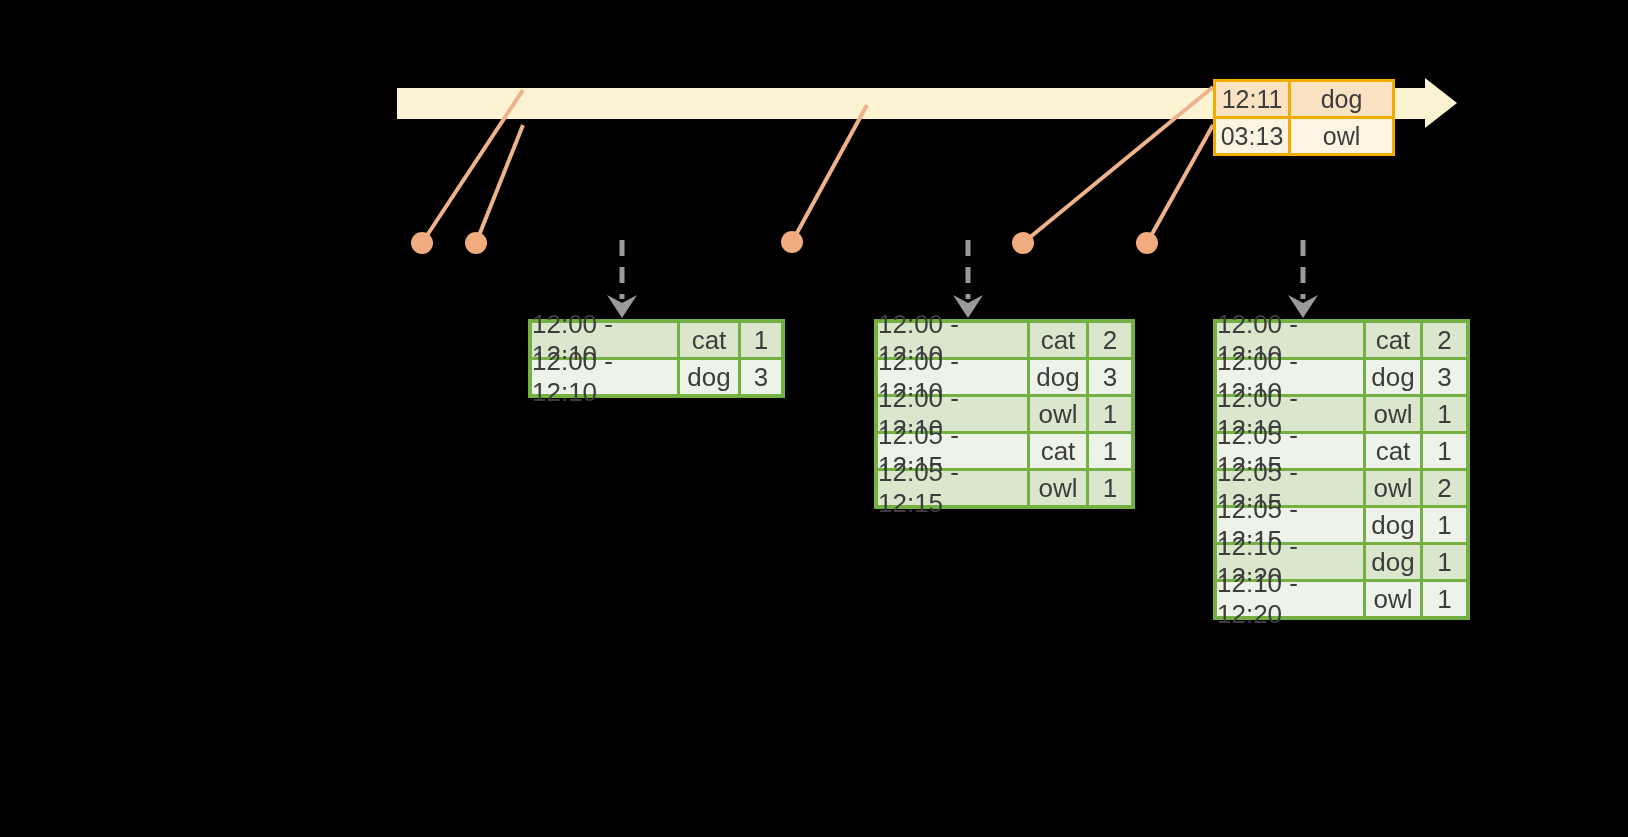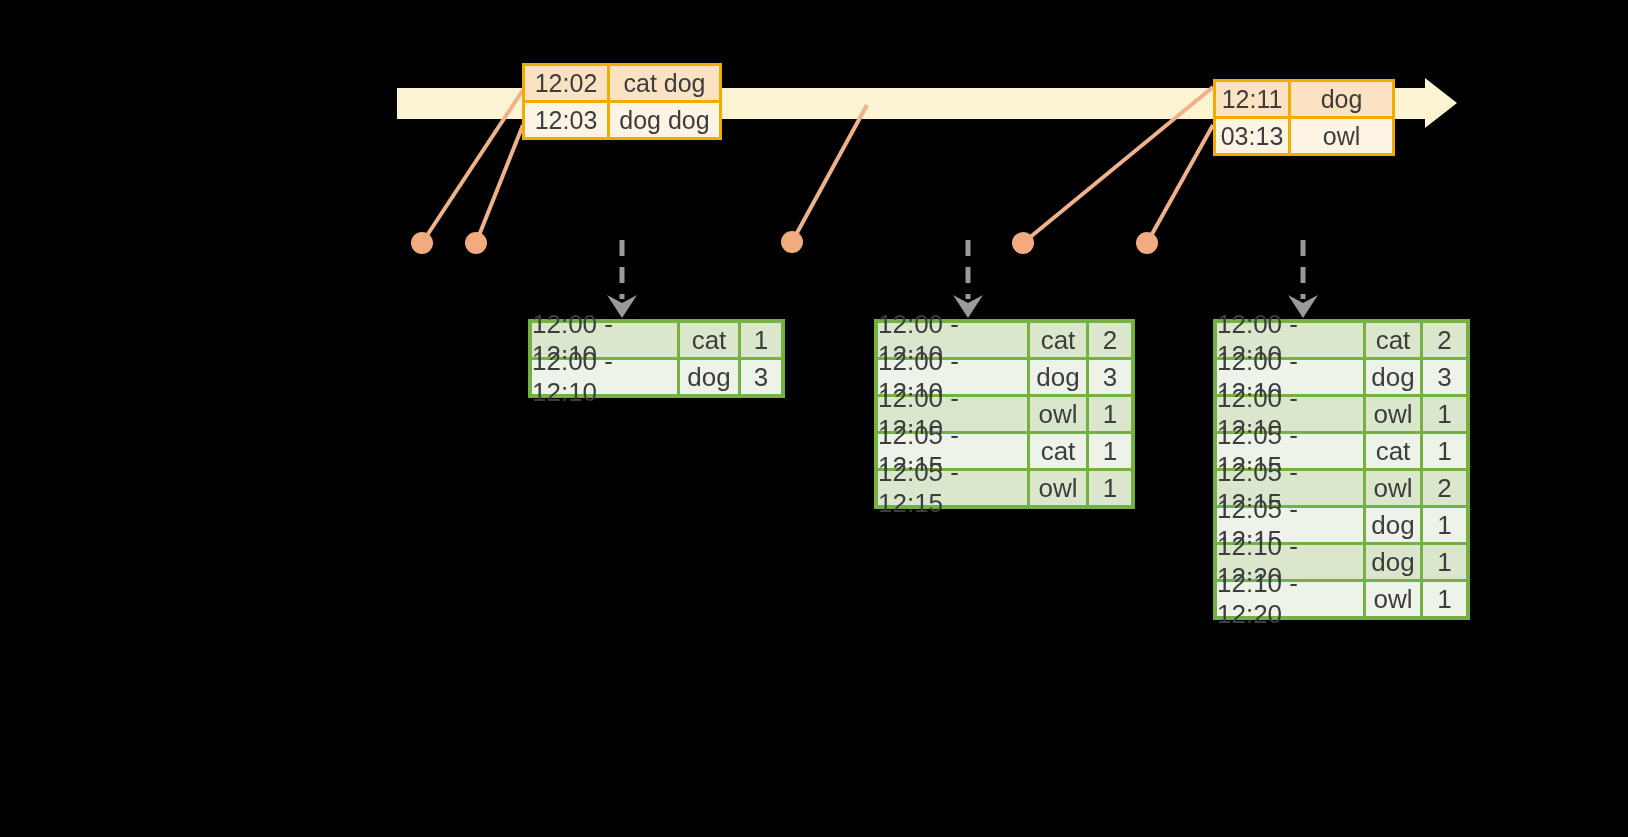--- a/index.html
+++ b/index.html
@@ -60,26 +60,20 @@
     <circle cx="1147" cy="243" r="11" fill="#f2ab7e"></circle>
 
     <line x1="622" y1="240" x2="622" y2="299" stroke="#9a9a9a" stroke-width="5" stroke-dasharray="16 11"></line>
     <path d="M607,295 L622,303 L637,295 L622,318 Z" fill="#9a9a9a"></path>
     <line x1="968" y1="240" x2="968" y2="299" stroke="#9a9a9a" stroke-width="5" stroke-dasharray="16 11"></line>
     <path d="M953,295 L968,303 L983,295 L968,318 Z" fill="#9a9a9a"></path>
     <line x1="1303" y1="240" x2="1303" y2="299" stroke="#9a9a9a" stroke-width="5" stroke-dasharray="16 11"></line>
     <path d="M1288,295 L1303,303 L1318,295 L1303,318 Z" fill="#9a9a9a"></path>
   </svg>
 
-  <div class="etable e0">
-      <div class="cell row-peach">12:02</div>
-      <div class="cell row-peach">cat dog</div>
-      <div class="cell row-cream">12:03</div>
-      <div class="cell row-cream">dog dog</div>
-    </div>
   <div class="etable e2">
       <div class="cell row-peach">12:11</div>
       <div class="cell row-peach">dog</div>
       <div class="cell row-cream">03:13</div>
       <div class="cell row-cream">owl</div>
     </div>
 
   <div class="rtable r0">
       <div class="cell row-dark">12:00 - 12:10</div>
       <div class="cell row-dark">cat</div>

